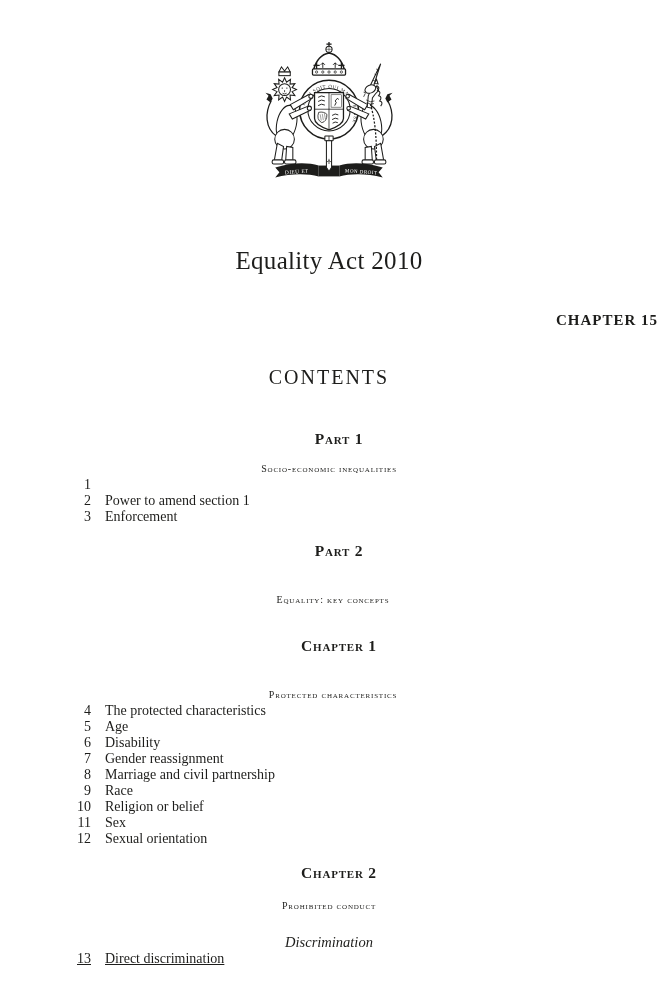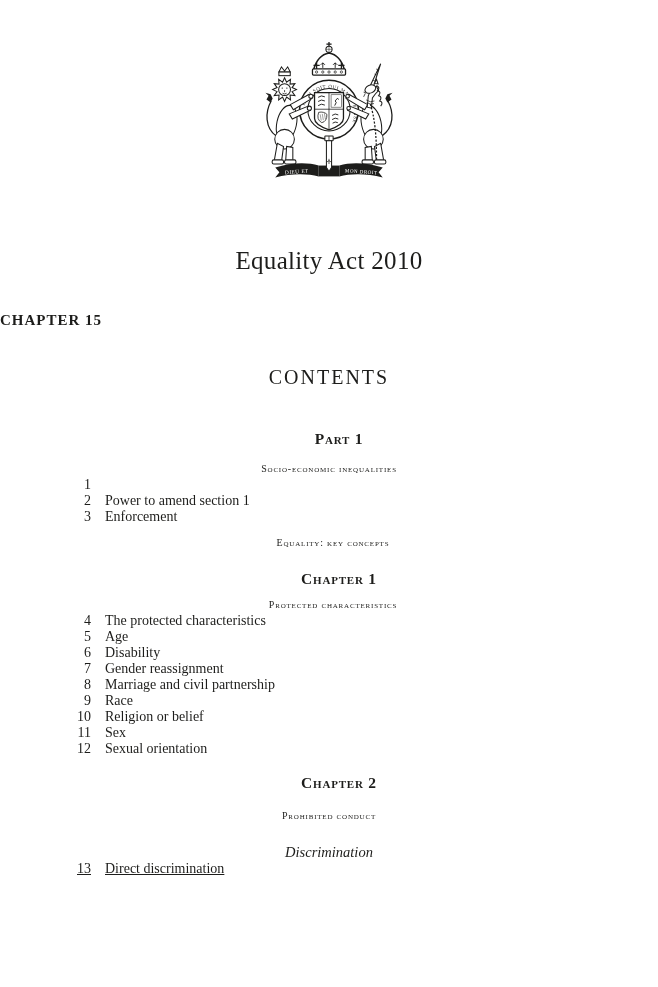--- a/index.html
+++ b/index.html
@@ -10,21 +10,21 @@
   }
   .page{position:relative;width:658px;height:987px;overflow:hidden;background:#fff;}
 
   .crest{display:block;margin:40px auto 0;width:176px;height:155px;}
 
   .doc-title{
     margin:48px 0 0;text-align:center;font-size:25px;line-height:36px;
     font-weight:normal;letter-spacing:0.3px;color:#1d1d1b;
   }
   .chapter-line{
-    margin-top:32px;text-align:left;font-size:15px;line-height:18px;
+    margin-top:32px;text-align:right;font-size:15px;line-height:18px;
     font-weight:bold;letter-spacing:1px;
   }
   .contents-line{
     margin-top:36px;text-align:center;font-size:20px;line-height:24px;
     letter-spacing:2px;
   }
   .part-heading{
     text-align:center;font-size:15.5px;line-height:17px;font-weight:bold;
     font-variant:small-caps;letter-spacing:0.8px;padding-left:20px;
   }
@@ -32,22 +32,22 @@
     text-align:center;font-size:10px;line-height:17px;
     font-variant:small-caps;letter-spacing:0.8px;
   }
   .cross-heading{
     text-align:center;font-size:14.5px;line-height:17px;font-style:italic;
   }
   .mt-41{margin-top:41px;}
   .mt-20{margin-top:20px;}
   .mt-17{margin-top:17px;}
   .mt-16{margin-top:16px;}
-  .mt-15{margin-top:19px;}
-  .mt-14{margin-top:9px;padding-left:8px;}
+  .mt-15{margin-top:29px;}
+  .mt-14{margin-top:32px;padding-left:8px;}
   .mt-13{margin-top:13px;}
   .mt-7{margin-top:7px;text-decoration:underline;}
 
   ul.toc-list{list-style:none;margin:0;padding:0 0 0 59px;font-size:14px;line-height:16px;}
   .toc-row{display:flex;}
   .toc-num{flex:0 0 32px;width:32px;text-align:right;}
   .toc-text{margin-left:14px;}
   svg text{font-family:"Liberation Serif","DejaVu Serif",serif;}
 </style>
 </head>
@@ -178,20 +178,21 @@
     <li class="toc-row">
       <span class="toc-num">2</span>
       <span class="toc-text">Power to amend section 1</span>
     </li>
     <li class="toc-row">
       <span class="toc-num">3</span>
       <span class="toc-text">Enforcement</span>
     </li>
   </ul>
 
+  <div class="part-heading mt-17">Part 2</div>
   <div class="sub-heading mt-14">Equality: key concepts</div>
 
   <div class="part-heading mt-15">Chapter 1</div>
   <div class="sub-heading mt-14">Protected characteristics</div>
 
   <ul class="toc-list mt-16">
     <li class="toc-row">
       <span class="toc-num">4</span>
       <span class="toc-text">The protected characteristics</span>
     </li>

